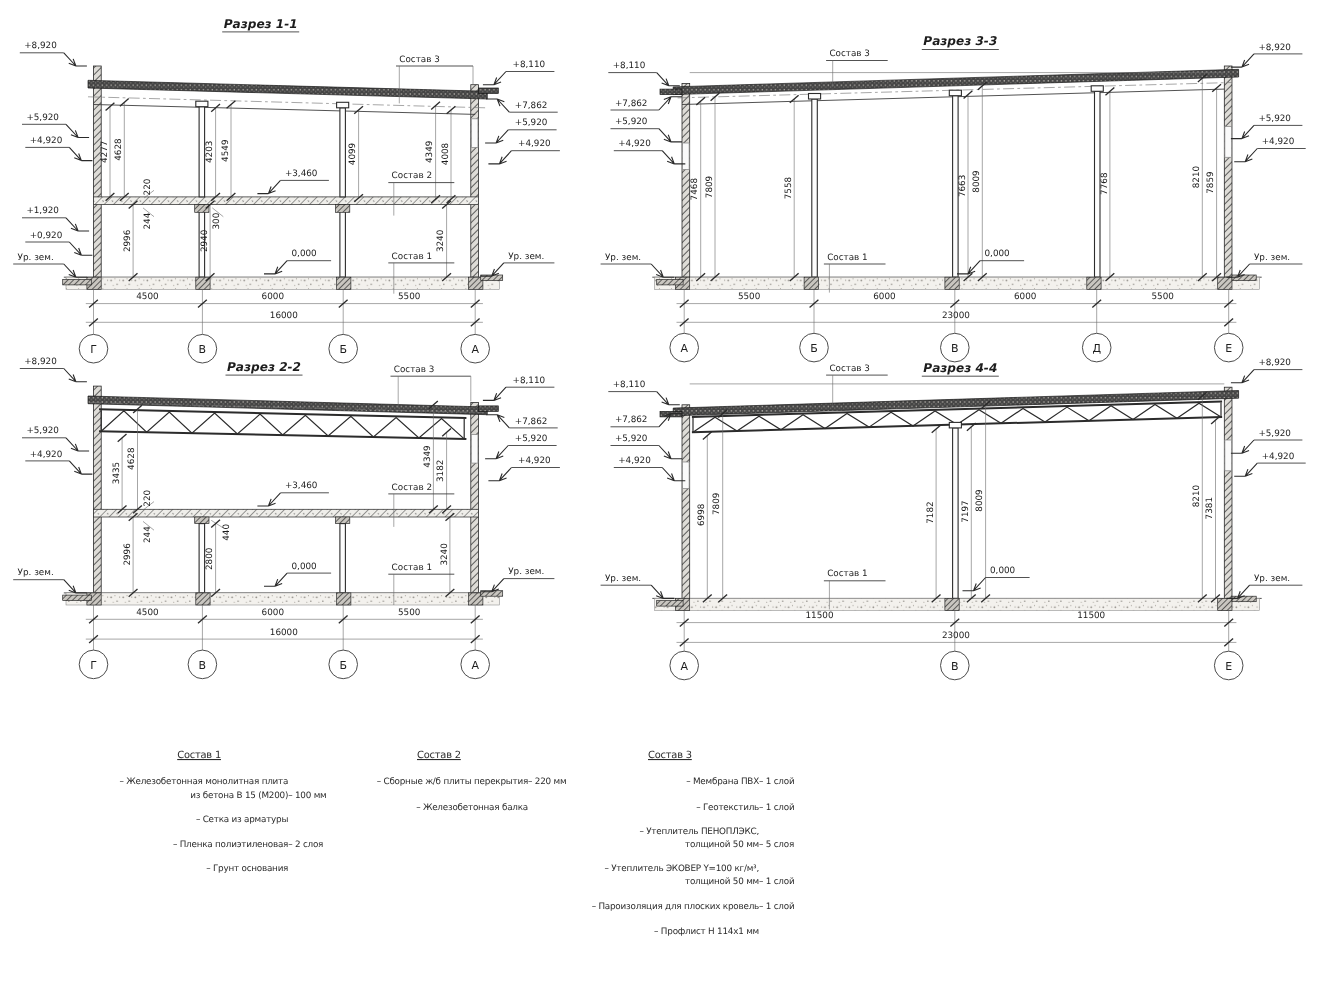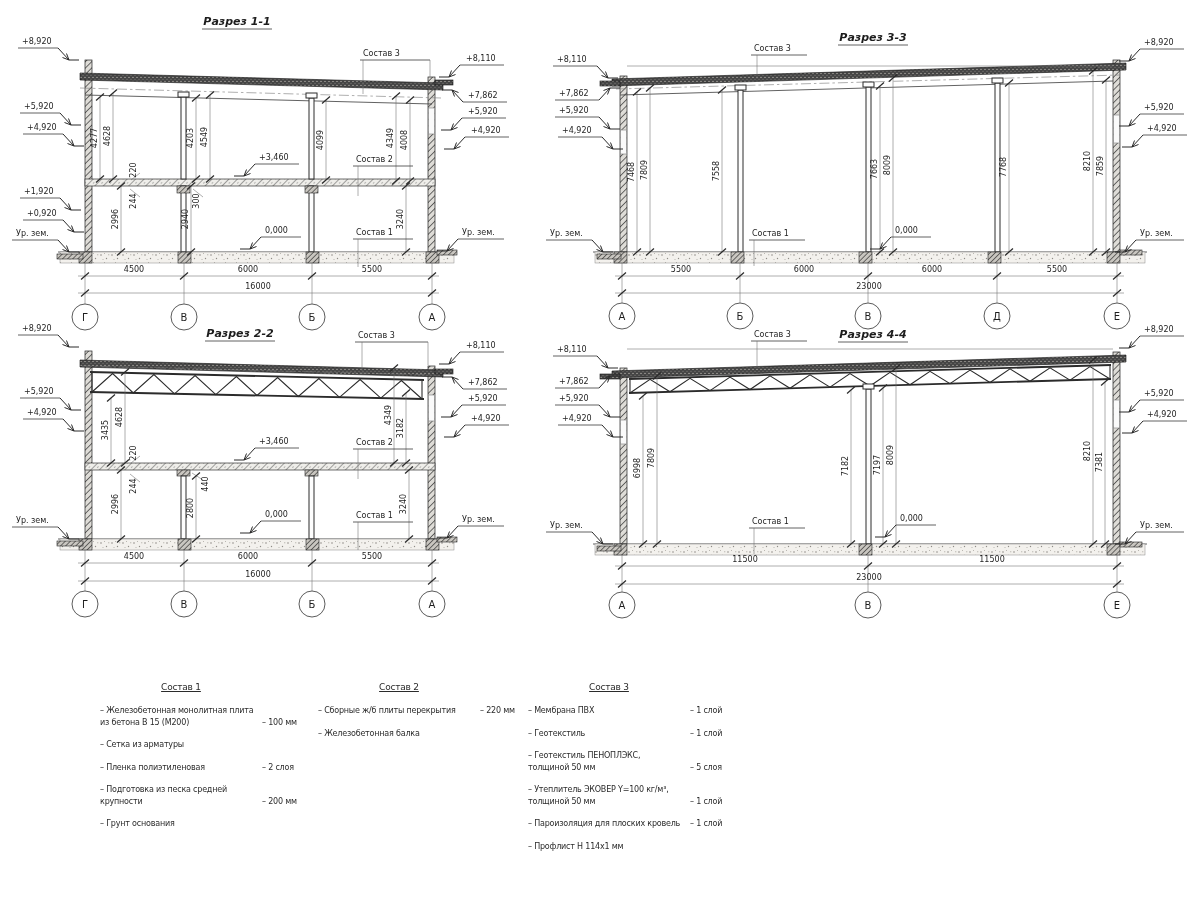--- a/index.html
+++ b/index.html
@@ -18,21 +18,21 @@
   .rfill{fill:url(#pRoof);stroke:#111;stroke-width:.6}
   .sfill{fill:url(#pSlab);stroke:#333;stroke-width:.7}
   .gfill{fill:url(#pGnd);stroke:#888;stroke-width:.5}
   .ffill{fill:url(#pFoot);stroke:#222;stroke-width:.6}
   .cfill{fill:#fdfdfd;stroke:#2c2c2c;stroke-width:1}
   .win{fill:#fafafa;stroke:#8a8a8a;stroke-width:.7}
   .legend{position:absolute;top:0;left:0;width:1200px;height:240px;top:660px;color:#2b2b2b;}
   .lg-col{position:absolute;top:22px;width:232px;font-size:8px;letter-spacing:-0.2px;}
   .lg-title{width:162px;text-align:center;text-decoration:underline;font-size:9px;margin-bottom:13px;}
   .lg-item{display:flex;align-items:flex-end;margin-bottom:11px;}
-  .lg-text{width:162px;}
+  .lg-text{width:162px;text-align:right;}
   .lg-line{display:block;line-height:11.5px;}
   .lg-val{width:68px;line-height:11.5px;}
 </style>
 </head>
 <body>
 
 
 
 <svg width="1200" height="660" viewBox="0 0 1200 660">
 <defs>
@@ -667,27 +667,20 @@
         <div class="lg-val"></div>
       </div>
     <div class="lg-item">
         <div class="lg-text">
           <span class="lg-line">– Пленка полиэтиленовая</span>
         </div>
         <div class="lg-val">–  2 слоя</div>
       </div>
     <div class="lg-item">
         <div class="lg-text">
-          <span class="lg-line">– Подготовка из песка средней</span>
-          <span class="lg-line">крупности</span>
-        </div>
-        <div class="lg-val">– 200 мм</div>
-      </div>
-    <div class="lg-item">
-        <div class="lg-text">
           <span class="lg-line">– Грунт основания</span>
         </div>
         <div class="lg-val"></div>
       </div>
   </div>
   <div class="lg-col" style="left:318px">
     <div class="lg-title">Состав 2</div>
     <div class="lg-item">
         <div class="lg-text">
           <span class="lg-line">– Сборные ж/б плиты перекрытия</span>
@@ -710,21 +703,21 @@
         <div class="lg-val">– 1 слой</div>
       </div>
     <div class="lg-item">
         <div class="lg-text">
           <span class="lg-line">– Геотекстиль</span>
         </div>
         <div class="lg-val">– 1 слой</div>
       </div>
     <div class="lg-item">
         <div class="lg-text">
-          <span class="lg-line">– Геотекстиль ПЕНОПЛЭКС,</span>
+          <span class="lg-line">– Утеплитель ПЕНОПЛЭКС,</span>
           <span class="lg-line">толщиной 50 мм</span>
         </div>
         <div class="lg-val">– 5 слоя</div>
       </div>
     <div class="lg-item">
         <div class="lg-text">
           <span class="lg-line">– Утеплитель ЭКОВЕР Y=100 кг/м³,</span>
           <span class="lg-line">толщиной 50 мм</span>
         </div>
         <div class="lg-val">– 1 слой</div>

